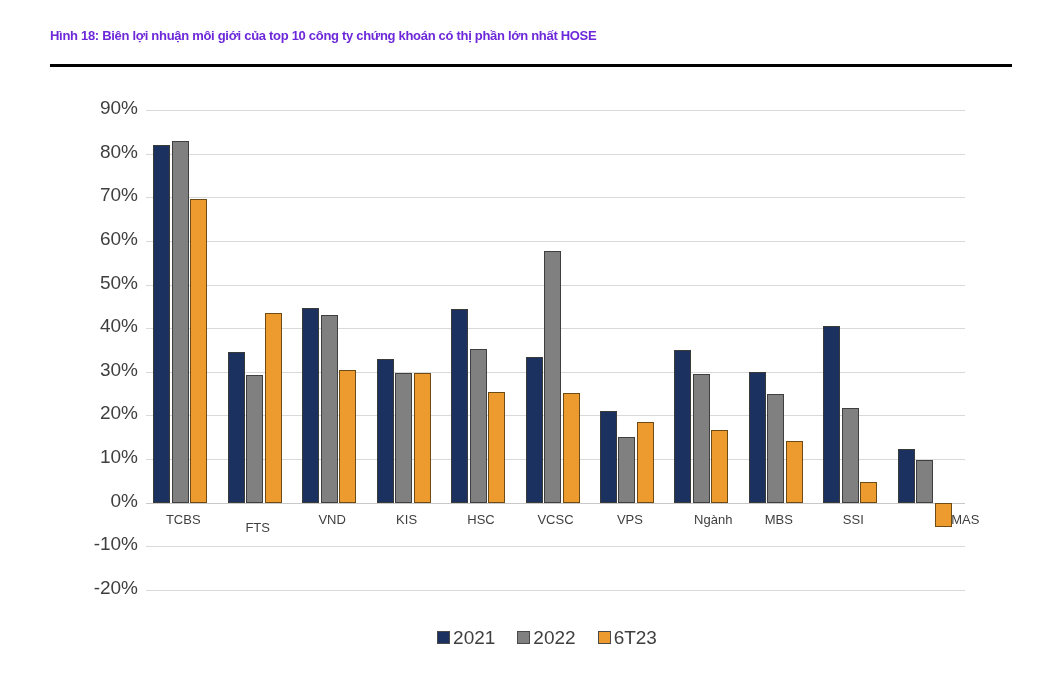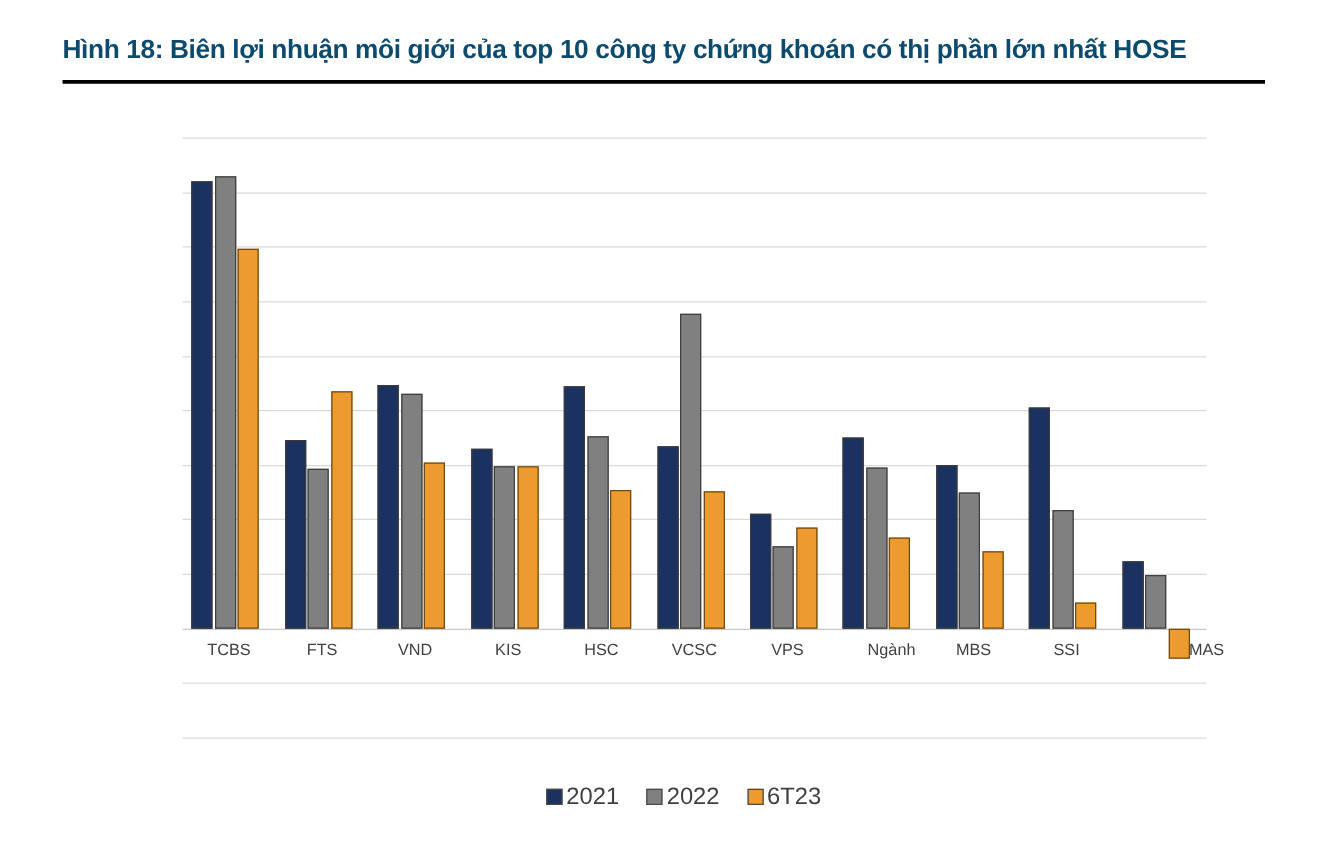--- a/index.html
+++ b/index.html
@@ -15,25 +15,25 @@
     overflow: hidden;
     position: relative;
   }
 
   
   #figure-title {
     position: absolute;
     left: 50px;
     top: 28px;
     width: 962px;
-    font-size: 21px;
+    font-size: 13px;
     font-weight: bold;
     letter-spacing: -0.3px;
     white-space: nowrap;
-    color: #0c4a6e;
+    color: #6d28d9;
   }
   #title-rule {
     position: absolute;
     left: 50px;
     top: 64px;
     width: 962px;
     height: 3px;
     background: #000000;
   }
 
@@ -136,20 +136,34 @@
     line-height: 1;
   }
 </style>
 </head>
 <body>
 
 <div id="figure-title">Hình 18: Biên lợi nhuận môi giới của top 10 công ty chứng khoán có thị phần lớn nhất HOSE</div>
 <div id="title-rule"></div>
 
 <div id="chart-area">
+  <div id="y-axis-labels">
+      <div class="ytick-label" style="top: 97px;">90%</div>
+      <div class="ytick-label" style="top: 140.636px;">80%</div>
+      <div class="ytick-label" style="top: 184.273px;">70%</div>
+      <div class="ytick-label" style="top: 227.909px;">60%</div>
+      <div class="ytick-label" style="top: 271.545px;">50%</div>
+      <div class="ytick-label" style="top: 315.182px;">40%</div>
+      <div class="ytick-label" style="top: 358.818px;">30%</div>
+      <div class="ytick-label" style="top: 402.455px;">20%</div>
+      <div class="ytick-label" style="top: 446.091px;">10%</div>
+      <div class="ytick-label" style="top: 489.727px;">0%</div>
+      <div class="ytick-label" style="top: 533.364px;">-10%</div>
+      <div class="ytick-label" style="top: 577px;">-20%</div>
+    </div>
   <div id="plot-area">
       <div class="gridline" style="top: 0px;"></div>
       <div class="gridline" style="top: 43.6364px;"></div>
       <div class="gridline" style="top: 87.2727px;"></div>
       <div class="gridline" style="top: 130.909px;"></div>
       <div class="gridline" style="top: 174.545px;"></div>
       <div class="gridline" style="top: 218.182px;"></div>
       <div class="gridline" style="top: 261.818px;"></div>
       <div class="gridline" style="top: 305.455px;"></div>
       <div class="gridline" style="top: 349.091px;"></div>
@@ -185,21 +199,21 @@
       <div class="bar s6t23" title="MBS 6T23: 14.1%" style="left: 639.864px; top: 331.2px; width: 17px; height: 61.5273px;"></div>
       <div class="bar s2021" title="SSI 2021: 40.6%" style="left: 677.318px; top: 215.564px; width: 17px; height: 177.164px;"></div>
       <div class="bar s2022" title="SSI 2022: 21.6%" style="left: 695.818px; top: 298.473px; width: 17px; height: 94.2545px;"></div>
       <div class="bar s6t23" title="SSI 6T23: 4.7%" style="left: 714.318px; top: 372.218px; width: 17px; height: 20.5091px;"></div>
       <div class="bar s2021" title="MAS 2021: 12.3%" style="left: 751.773px; top: 339.055px; width: 17px; height: 53.6727px;"></div>
       <div class="bar s2022" title="MAS 2022: 9.7%" style="left: 770.273px; top: 350.4px; width: 17px; height: 42.3273px;"></div>
       <div class="bar s6t23" title="MAS 6T23: -5.5%" style="left: 788.773px; top: 392.727px; width: 17px; height: 24px;"></div>
     </div>
   <div id="x-axis-labels">
       <div class="xtick-label" style="left: 146px; width: 74.4545px;">TCBS</div>
-      <div class="xtick-label" style="left: 220.455px; width: 74.4545px;">FTS</div>
+      <div class="xtick-label" style="left: 220.455px; width: 74.4545px; margin-top: 8px;">FTS</div>
       <div class="xtick-label" style="left: 294.909px; width: 74.4545px;">VND</div>
       <div class="xtick-label" style="left: 369.364px; width: 74.4545px;">KIS</div>
       <div class="xtick-label" style="left: 443.818px; width: 74.4545px;">HSC</div>
       <div class="xtick-label" style="left: 518.273px; width: 74.4545px;">VCSC</div>
       <div class="xtick-label" style="left: 592.727px; width: 74.4545px;">VPS</div>
       <div class="xtick-label" style="left: 676px; width: 74.4545px;">Ngành</div>
       <div class="xtick-label" style="left: 741.636px; width: 74.4545px;">MBS</div>
       <div class="xtick-label" style="left: 816.091px; width: 74.4545px;">SSI</div>
       <div class="xtick-label" style="left: 928px; width: 74.4545px;">MAS</div>
     </div>

